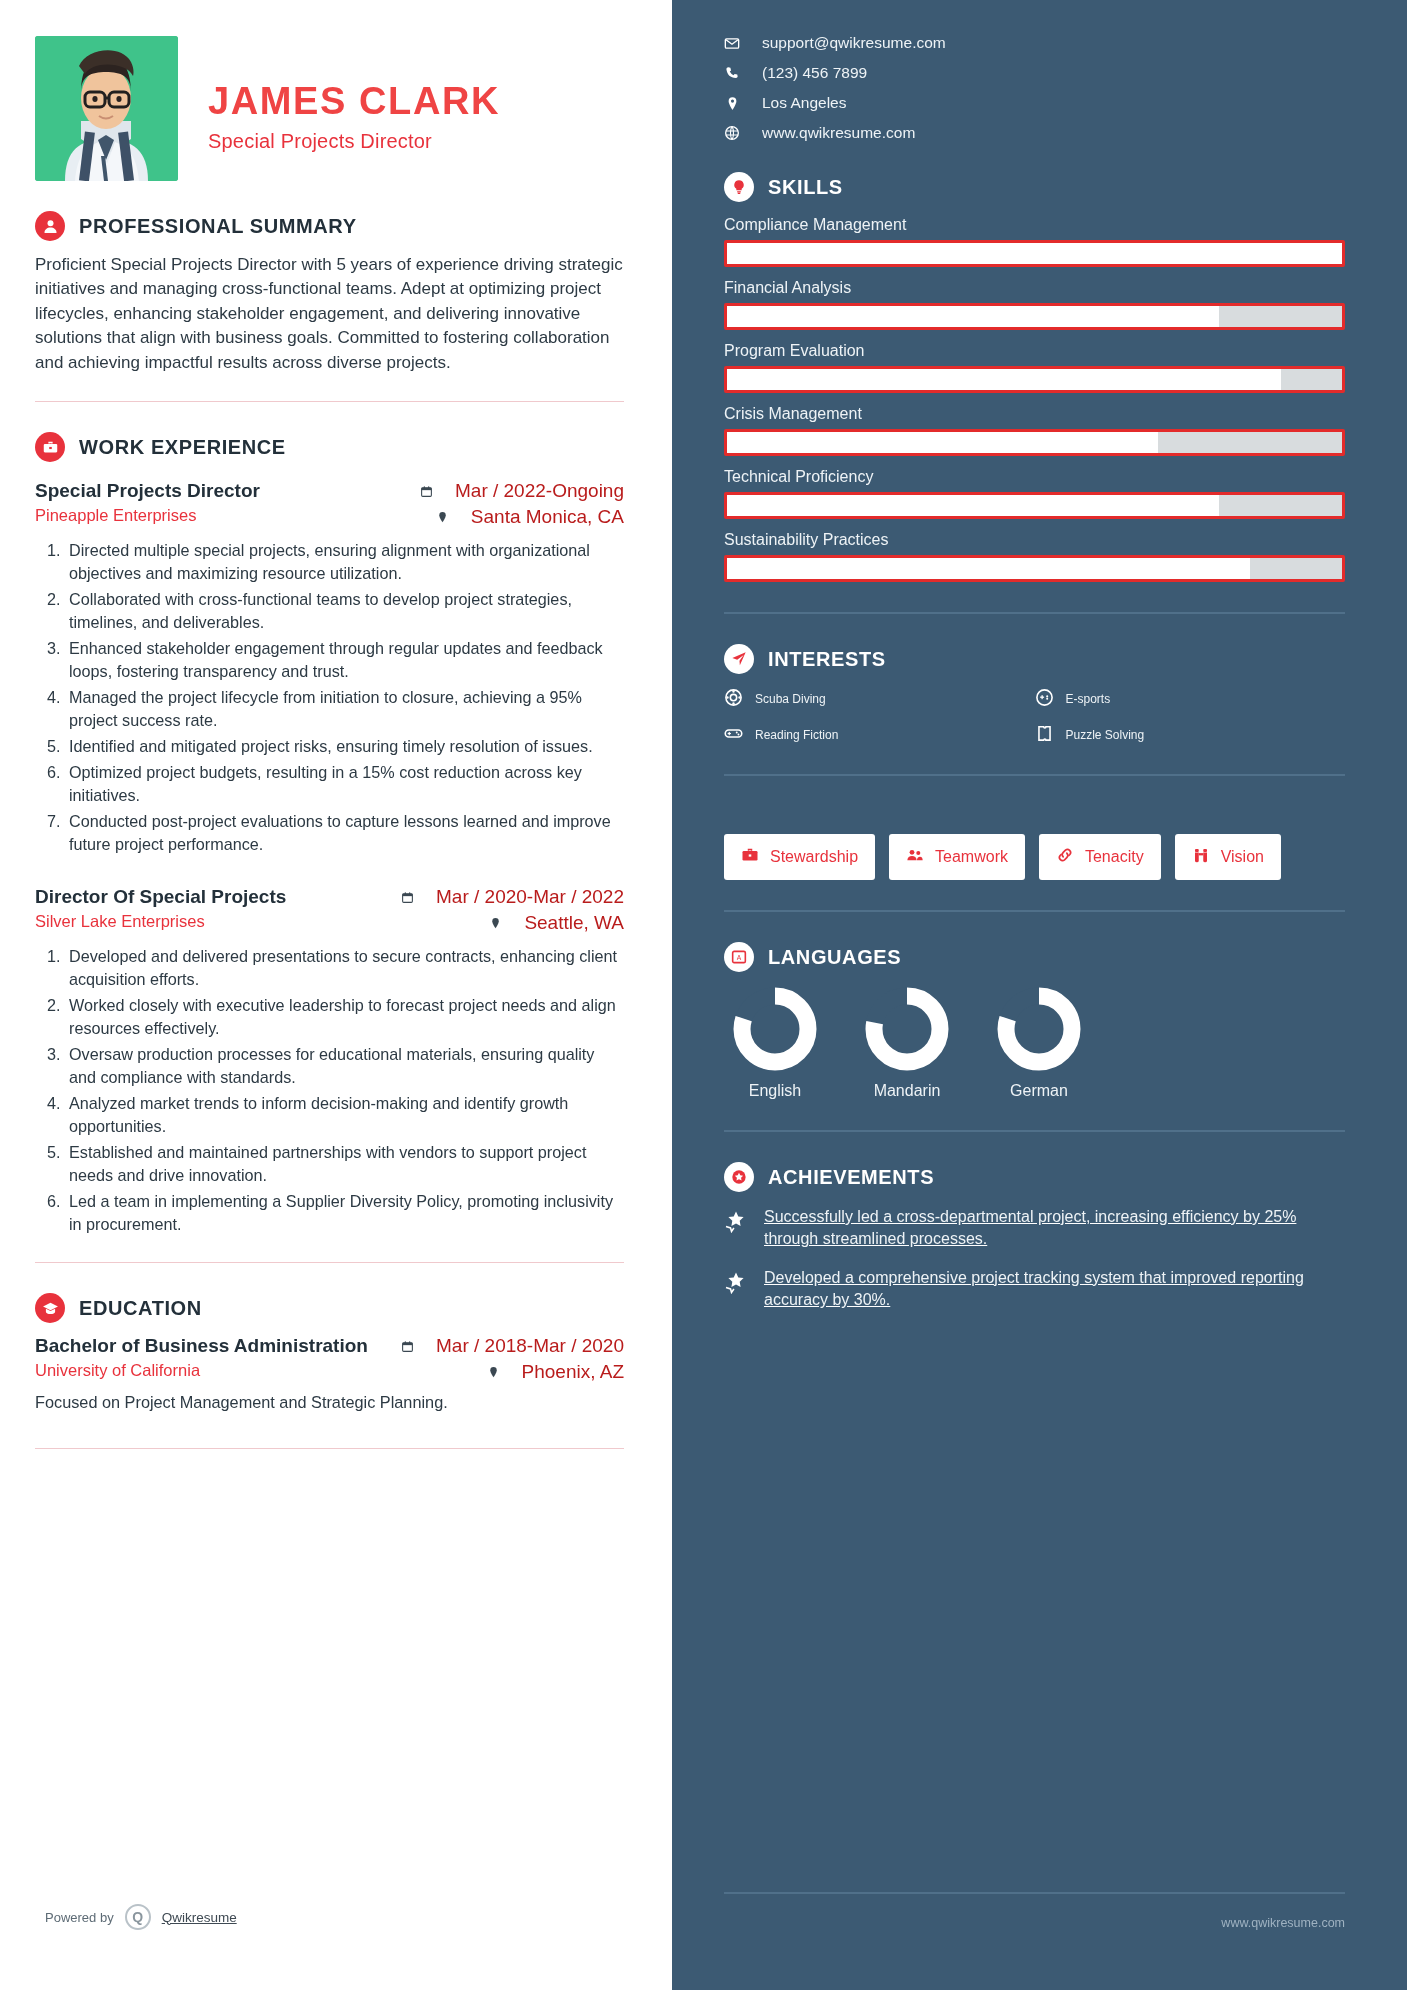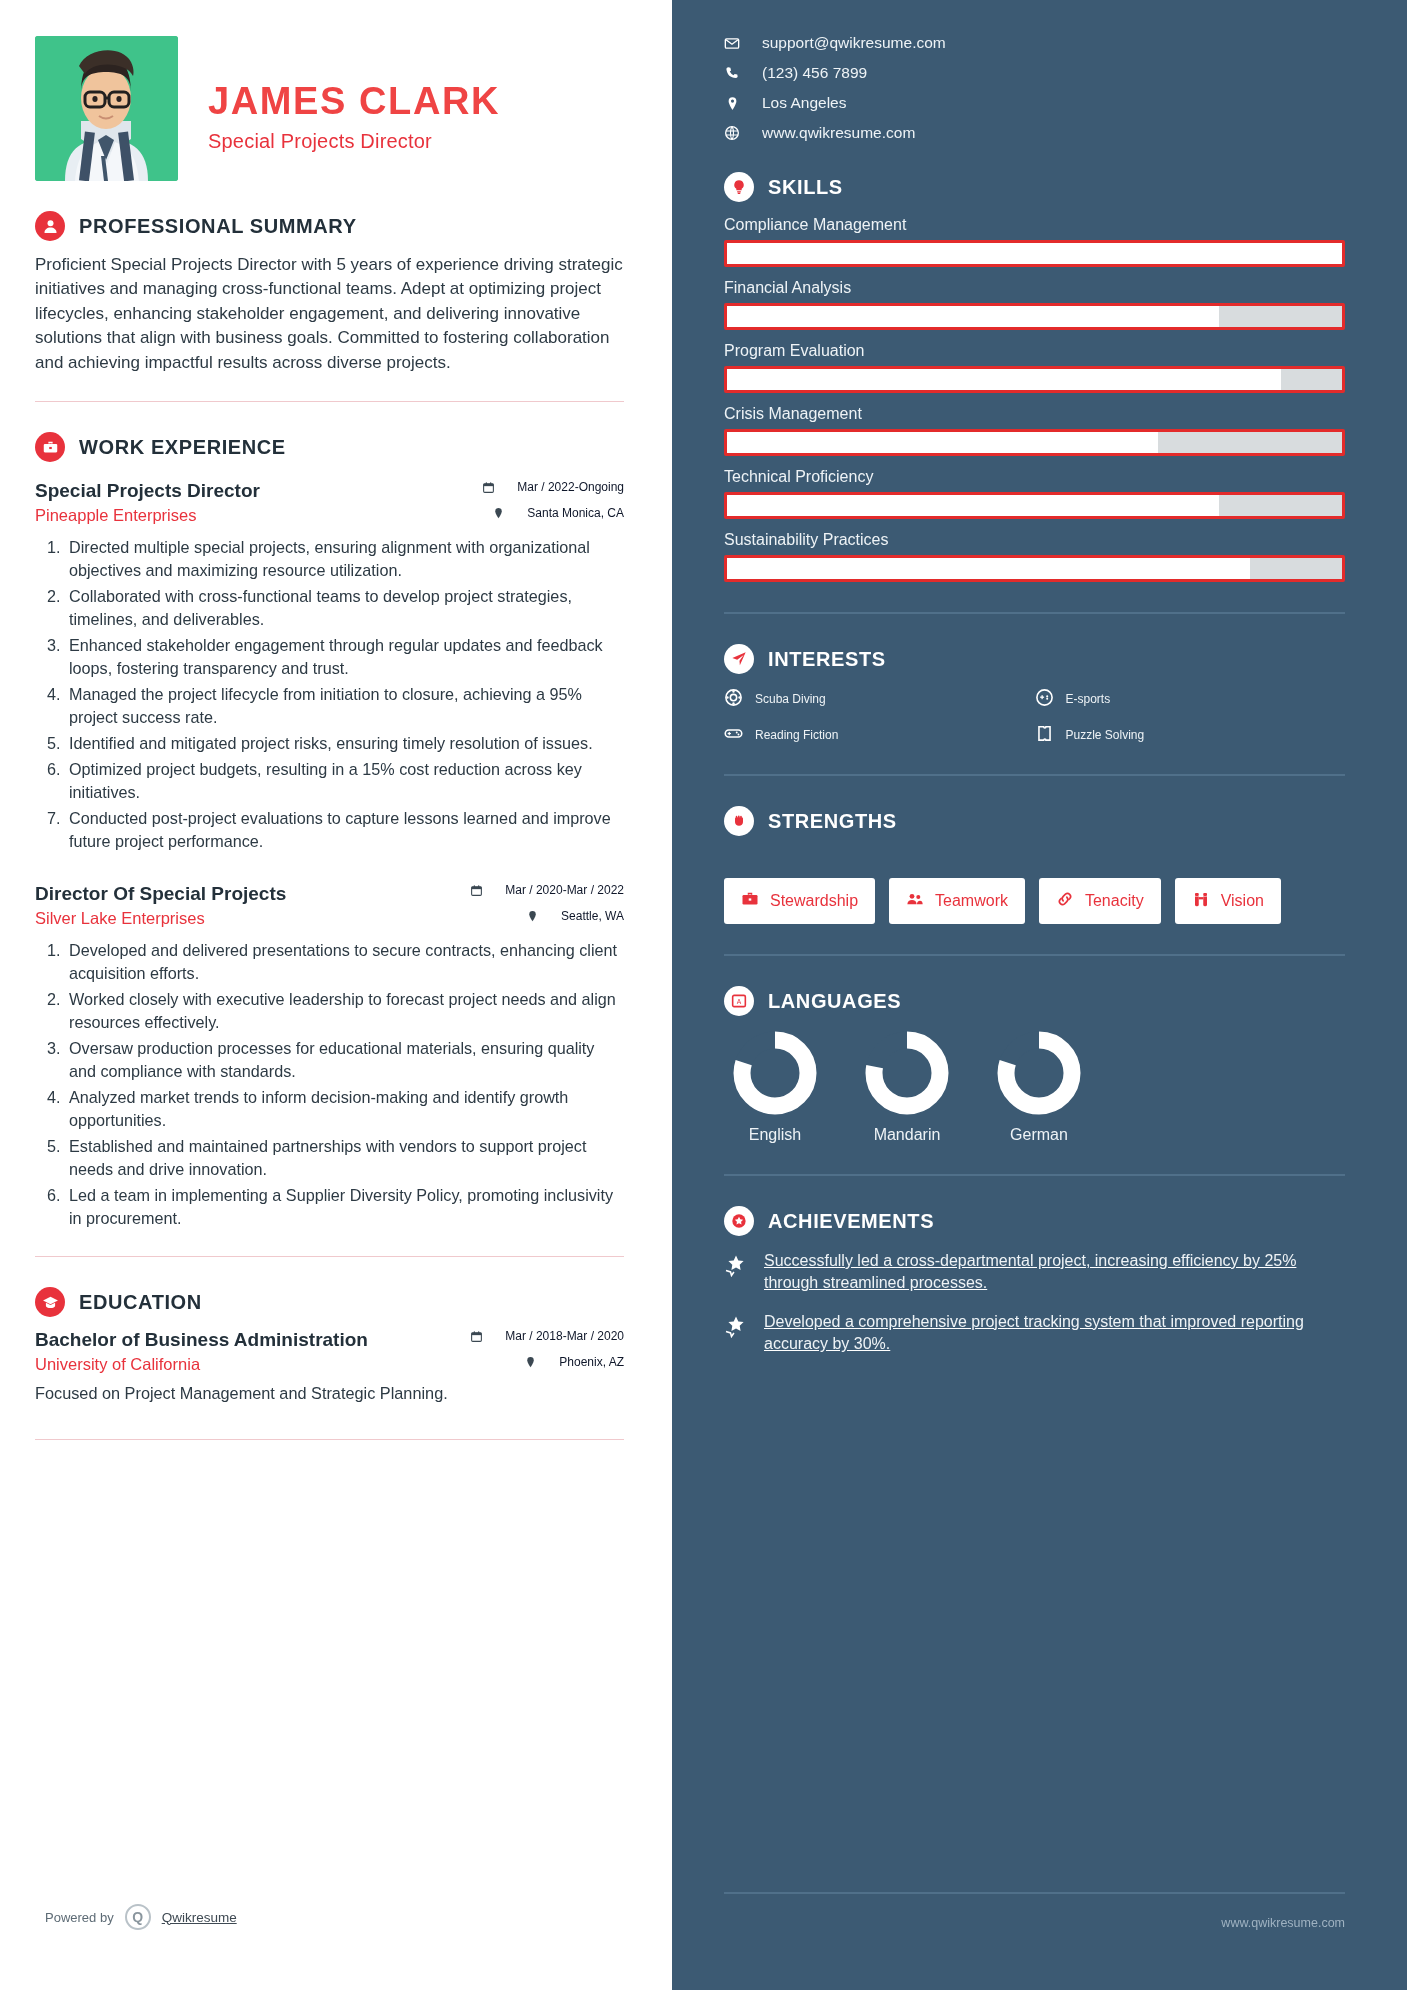--- a/index.html
+++ b/index.html
@@ -39,21 +39,21 @@
   .sec-title {
     font-size:20px; font-weight:bold; letter-spacing:.6px; color:#23303a;
   }
   .summary { font-size:17px; line-height:1.44; color:#2d3a44; margin-top:4px; }
 
   .rule { height:1px; background:#f0c9cd; margin:26px 0 0 0; }
 
   .job { margin-top:18px; }
   .job-row { display:flex; justify-content:space-between; align-items:flex-start; }
   .job-title { font-size:19px; font-weight:bold; color:#23303a; }
-  .job-meta { font-size:12px; color:#0f172a; white-space:nowrap; display:flex; align-items:center; gap:22px; }
+  .job-meta { font-size:19px; color:#b91c1c; white-space:nowrap; display:flex; align-items:center; gap:22px; }
   .job-meta svg { width:13px; height:13px; fill:#3b4852; flex:0 0 auto; }
   .job-row2 { display:flex; justify-content:space-between; align-items:flex-start; margin-top:4px; }
   .company { font-size:16.5px; color:#e8323c; }
   ol.bullets { margin:11px 0 0 30px; padding:0; }
   ol.bullets li { font-size:16.2px; line-height:1.42; color:#2d3a44; margin-bottom:3px; padding-left:4px; }
 
   .edu-line { font-size:16.3px; color:#2d3a44; margin-top:10px; }
 
   .footer {
     position:absolute; left:45px; bottom:60px;
@@ -439,31 +439,20 @@
                 <path d="M5 3.5h6c0 2 2.8 2 2.8 0H19v16.9h-5.2c0-2-2.8-2-2.8 0H5z" fill="none" stroke="#fff" stroke-width="2"></path>
               </svg></span>
             <span>Puzzle Solving</span>
           </div>
         </div>
     </div>
 
     <div class="divider" style="margin-top:14px"></div>
 
     <div class="rsec">
-      <div class="rsec-head">
-        <span class="rsec-icon">
-          <svg viewBox="0 0 24 24">
-              <path d="M6 8.5c0-1.2 1-2.1 2.2-2.1h7.6c1.2 0 2.2.9 2.2 2.1v4.9c0 3.1-2.6 5.6-5.8 5.6h-.4c-3.2 0-5.8-2.5-5.8-5.6z"></path>
-              <rect x="7.2" y="4.2" width="2.3" height="3.5" rx="1.1"></rect>
-              <rect x="10.5" y="3.6" width="2.3" height="4.1" rx="1.1"></rect>
-              <rect x="13.8" y="4.2" width="2.3" height="3.5" rx="1.1"></rect>
-            </svg>
-        </span>
-        <span class="rsec-title">STRENGTHS</span>
-      </div>
       <div class="strengths" id="strengths-list">
           <div class="strength">
             <span><svg viewBox="0 0 24 24">
                 <path d="M9 3.8h6v2.6h-2v-.9h-2v.9H9z"></path>
                 <rect x="2" y="6.8" width="20" height="12.6" rx="1.6"></rect>
                 <rect x="10.3" y="11.2" width="3.4" height="3" fill="#fff"></rect>
               </svg></span>
             <span>Stewardship</span>
           </div>
           <div class="strength">

